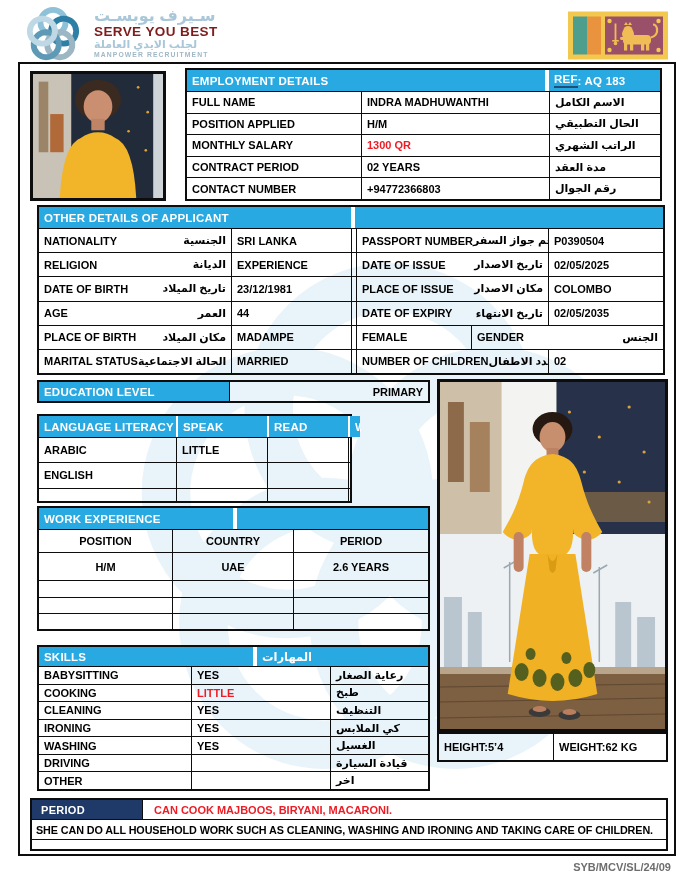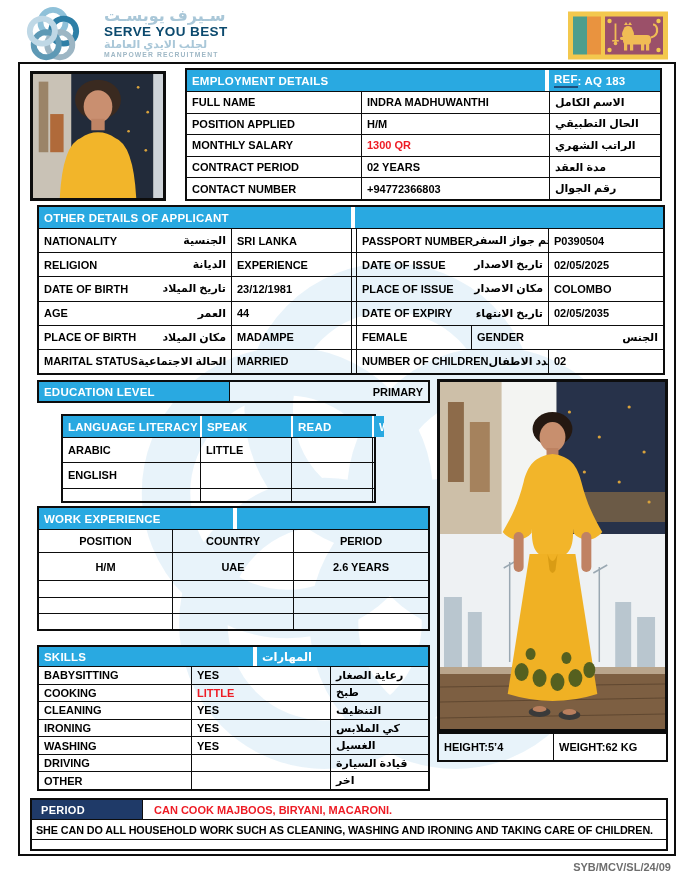--- a/index.html
+++ b/index.html
@@ -11,24 +11,24 @@
   *{box-sizing:border-box;margin:0;padding:0;}
   html,body{background:#fff;}
   body{width:693px;height:892px;position:relative;overflow:hidden;
        font-family:"Liberation Sans","DejaVu Sans",sans-serif;color:#000;}
   .page{position:absolute;inset:0;background:#fff;}
 
   
   .watermark{position:absolute;left:110px;top:250px;width:560px;height:560px;z-index:0;opacity:.55;}
 
   
-  .brand{position:absolute;left:24px;top:6px;display:flex;gap:22px;z-index:2;}
+  .brand{position:absolute;left:24px;top:6px;display:flex;gap:12px;z-index:2;}
   .brand-text{display:flex;flex-direction:column;line-height:1.05;padding-top:2px;}
   .ar-title{font-size:16px;font-weight:bold;color:#a9c7d8;direction:rtl;text-align:left;}
-  .en-title{font-size:13.5px;font-weight:bold;color:#0c4a6e;letter-spacing:.4px;}
+  .en-title{font-size:13.5px;font-weight:bold;color:#7f1d1d;letter-spacing:.4px;}
   .ar-tag{font-size:11px;font-weight:bold;color:#a9c7d8;direction:rtl;text-align:left;}
   .en-tag{font-size:6.8px;font-weight:bold;color:#9fb8c6;letter-spacing:1.1px;}
 
   .flag{position:absolute;left:568px;top:11px;width:100px;height:49px;z-index:2;}
 
   
   .frame{position:absolute;left:18px;top:62px;width:658px;height:794px;border:2px solid var(--ink);z-index:1;}
 
   
   .grid{position:absolute;display:flex;flex-direction:column;border:2px solid var(--ink);z-index:2;background:transparent;}
@@ -69,21 +69,21 @@
   .other .t-row .combo-r{flex:0 0 192px;justify-content:space-between;}
   .other .t-row .val-r{flex:1 1 auto;}
   .combo-l .ar,.combo-r .ar{direction:rtl;font-weight:bold;}
 
   
   .edu{left:37px;top:380px;width:393px;height:23px;}
   .edu .cell:nth-child(1){flex:0 0 190px;}
   .edu .cell:nth-child(2){flex:1 1 auto;justify-content:flex-end;}
 
   
-  .lang{left:37px;top:414px;width:315px;height:89px;margin-left:24px;}
+  .lang{left:37px;top:414px;width:315px;height:89px;}
   .lang .hdr{flex:0 0 21px;}
   .lang .hdr .cell + .cell{border-left:2.5px solid #fff;}
   .lang .c1{flex:0 0 137px;}
   .lang .c2{flex:0 0 91px;}
   .lang .c3{flex:0 0 81px;}
   .lang .c4{flex:1 1 auto;}
 
   
   .work{left:37px;top:506px;width:393px;height:125px;}
   .work .hdr{flex:0 0 21px;}

